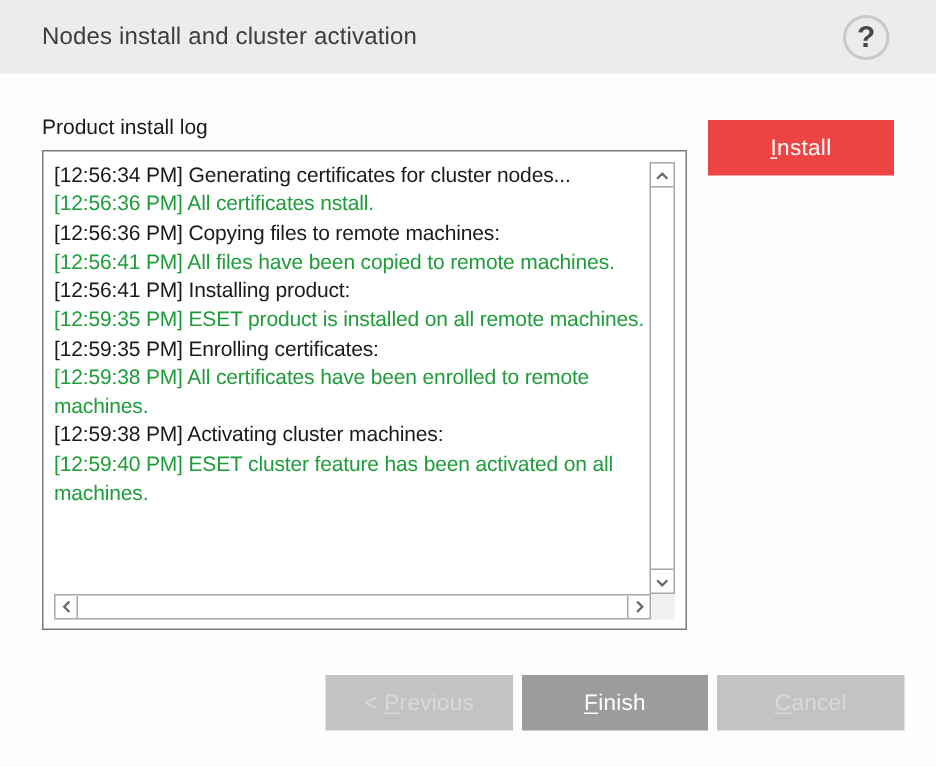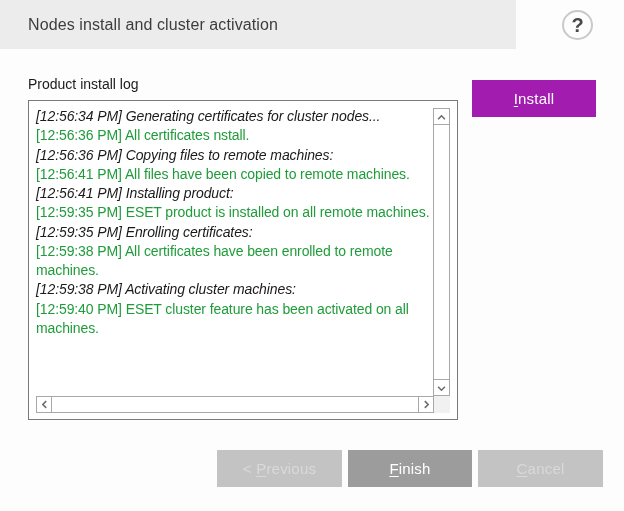--- a/index.html
+++ b/index.html
@@ -4,21 +4,21 @@
 <style>
   * { margin: 0; padding: 0; box-sizing: border-box; }
   html, body { width: 624px; height: 511px; }
   body {
     position: relative;
     font-family: "Liberation Sans", sans-serif;
     background: #fdfdfd;
     overflow: hidden;
   }
   .header {
-    position: absolute; left: 0; top: 0; width: 516px; height: 49px;
+    position: absolute; left: 0; top: 0; width: 624px; height: 49px;
     background: #ececec;
   }
   .title {
     position: absolute; left: 28px; top: 0; height: 49px;
     display: flex; align-items: center;
     font-size: 16px; color: #3d3d3d; letter-spacing: 0.1px;
   }
   .help-btn {
     position: absolute; left: 562px; top: 10px; width: 31px; height: 30px;
     border: 2px solid #c9c9c9; border-radius: 50%;
@@ -33,36 +33,36 @@
   .btn {
     position: absolute; height: 37px;
     display: flex; align-items: center; justify-content: center;
     font-size: 15px; letter-spacing: 0.2px;
     font-family: "Liberation Sans", sans-serif;
     border: none; outline: none; appearance: none; border-radius: 0;
   }
   .accel { text-decoration: underline; text-underline-offset: 2px; }
   .btn-install {
     left: 472px; top: 80px; width: 124px;
-    background: #a21caf; color: #ffffff;
+    background: #ef4444; color: #ffffff;
   }
   .btn-previous { left: 217px; top: 450px; width: 125px; background: #c3c3c3; color: #d9d9d9; }
   .btn-finish   { left: 348px; top: 450px; width: 124px; background: #9c9c9c; color: #ffffff; }
   .btn-cancel   { left: 478px; top: 450px; width: 125px; background: #c3c3c3; color: #d9d9d9; }
 
   .log-box {
     position: absolute; left: 28px; top: 100px; width: 430px; height: 320px;
     border: 1px solid #7a7a7a; background: #ffffff;
   }
   .log-text {
     position: absolute; left: 7px; top: 6px; width: 397px;
     font-size: 14px; letter-spacing: -0.1px; line-height: 19.25px;
     word-wrap: break-word;
   }
-  .log-line.info { color: #1a1a1a; font-style: italic; }
+  .log-line.info { color: #1a1a1a; }
   .log-line.success { color: #1f9c3a; }
 
   .vscroll {
     position: absolute; left: 404px; top: 7px; width: 17px; height: 288px;
     border: 1px solid #a8a8a8; background: #ffffff;
     display: flex; flex-direction: column;
   }
   .vscroll .sb-btn-up { height: 16px; border-bottom: 1px solid #a8a8a8; }
   .vscroll .sb-track { flex: 1; }
   .vscroll .sb-btn-down { height: 16px; border-top: 1px solid #a8a8a8; }

